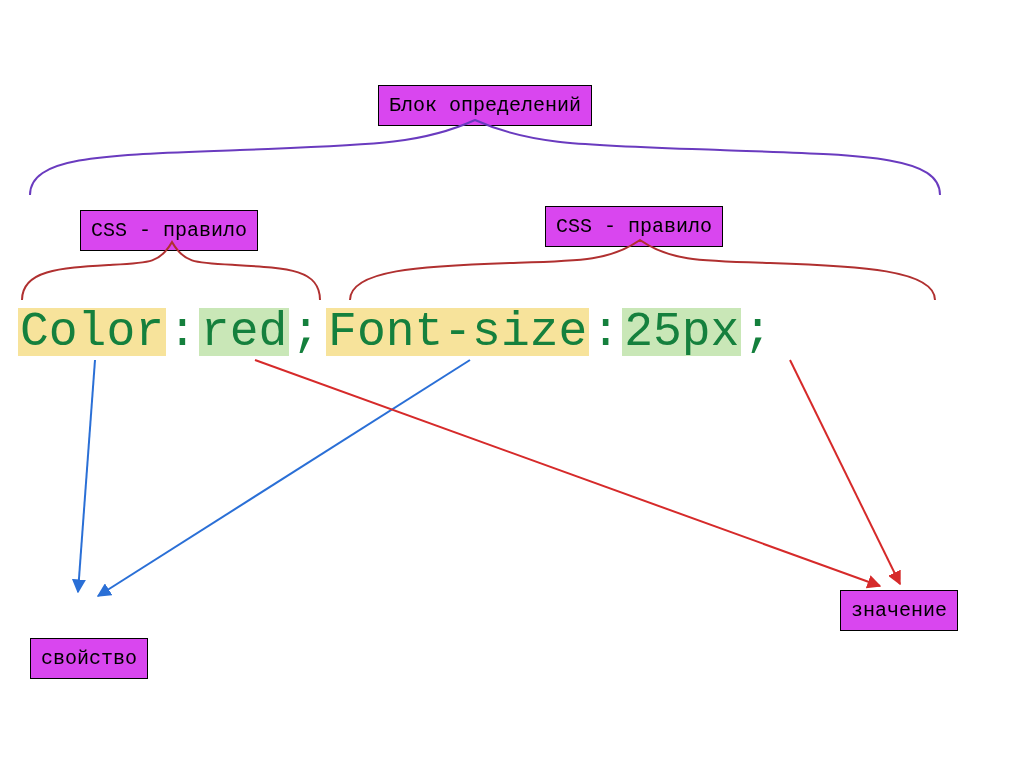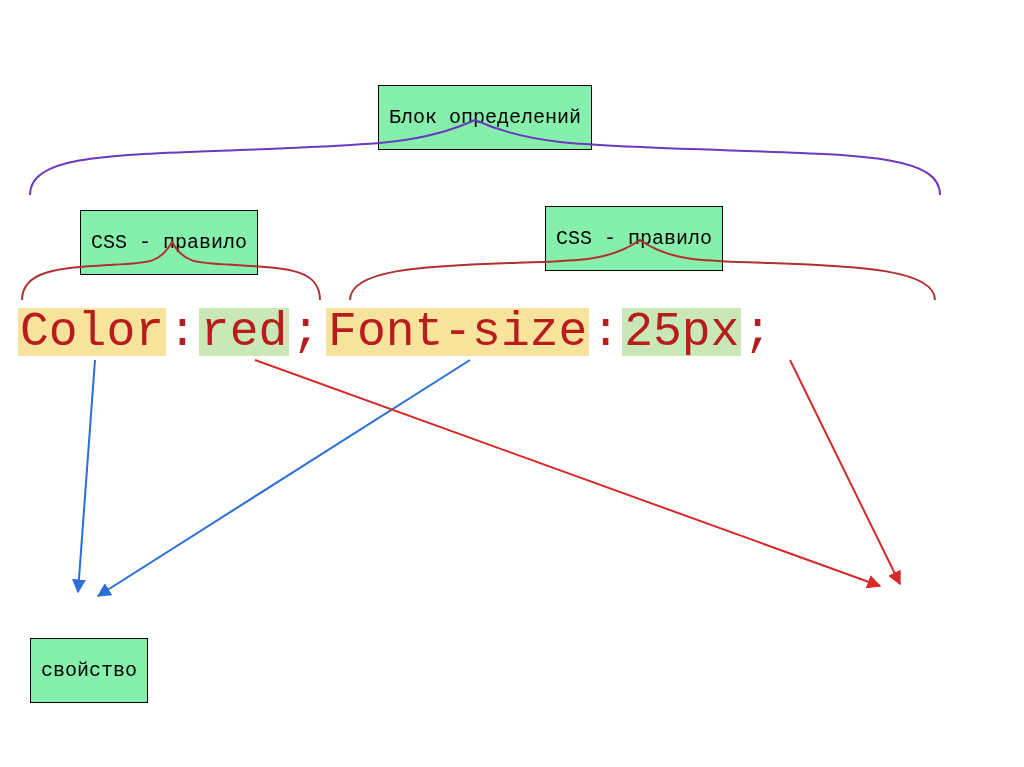--- a/index.html
+++ b/index.html
@@ -11,34 +11,34 @@
     font-family: "Courier New", Courier, monospace;
   }
   .stage {
     position: relative;
     width: 1024px;
     height: 767px;
   }
   .box {
     position: absolute;
     border: 1px solid #000;
-    background: #86efac;
+    background: #d946ef;
     font-family: "Courier New", Courier, monospace;
     font-size: 20px;
-    padding: 20px 10px;
+    padding: 8px 10px;
     white-space: nowrap;
     box-sizing: border-box;
   }
   .codeline {
     position: absolute;
     left: 18px;
     top: 308px;
     font-family: "Courier New", Courier, monospace;
     font-size: 48px;
-    color: #b91c1c;
+    color: #15803d;
     white-space: nowrap;
     line-height: 1;
   }
   .tok {
     display: inline-block;
     padding: 0 2px;
     vertical-align: baseline;
   }
   .hl-prop {
     background: #f7e39b;
@@ -67,20 +67,23 @@
   </div>
 
   <div class="box" style="left:545px; top:206px;">
     <span>CSS - правило</span>
   </div>
 
   <div class="box" style="left:30px; top:598px;margin-top:40px;">
     <span>свойство</span>
   </div>
 
+  <div class="box" style="left:840px; top:590px;">
+    <span>значение</span>
+  </div>
 
   <div class="codeline">
     <span class="tok hl-prop">Color</span><span class="tok">:</span><span class="tok hl-val">red</span><span class="tok">;</span><span class="tok"> </span><span class="tok hl-prop">Font-size</span><span class="tok">:</span><span class="tok hl-val">25px</span><span class="tok">;</span>
   </div>
 
   <svg class="svg-layer" viewBox="0 0 1024 767">
     <defs>
       <marker id="arrow-blue" viewBox="0 0 10 10" refX="9" refY="5" markerWidth="7" markerHeight="7" orient="auto-start-reverse">
         <path d="M 0 0 L 10 5 L 0 10 z" fill="#2a6fd6"></path>
       </marker>

